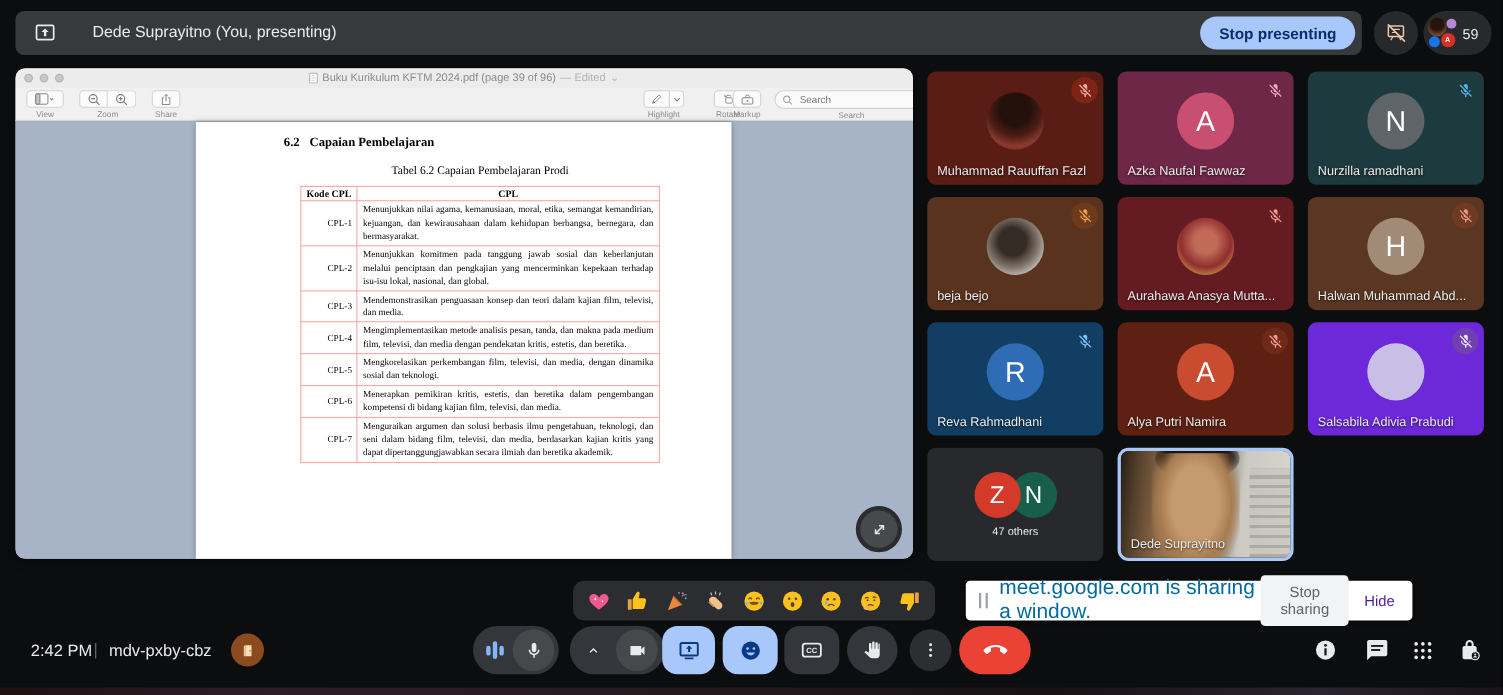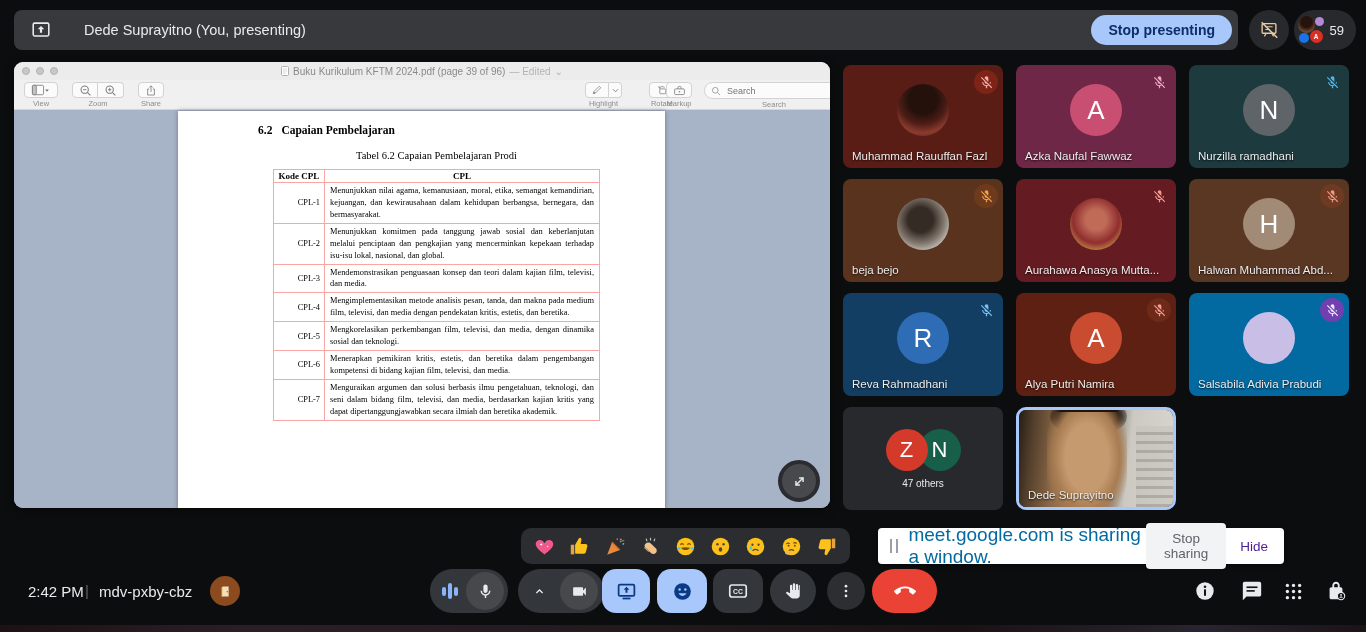--- a/index.html
+++ b/index.html
@@ -418,21 +418,21 @@
       </div>
       <div class="tile" style="background: rgb(94, 32, 18);">
         <div class="avatar" style="background: rgb(201, 75, 48);">A</div>
         <div class="mic-badge" style="color: rgb(244, 154, 142); background: rgb(110, 42, 24);">
           <svg viewBox="0 0 24 24" width="15" height="15" fill="currentColor">
             <path d="M19 11h-1.7c0 .74-.16 1.43-.43 2.05l1.23 1.23c.56-.98.9-2.09.9-3.28zm-4.02.17c0-.06.02-.11.02-.17V5c0-1.66-1.34-3-3-3S9 3.34 9 5v.18l5.98 5.99zM4.27 3 3 4.27l6.01 6.01V11c0 1.66 1.33 3 2.99 3 .22 0 .44-.03.65-.08l1.66 1.66c-.71.33-1.5.52-2.31.52-2.76 0-5.3-2.1-5.3-5.1H5c0 3.41 2.72 6.23 6 6.72V21h2v-3.28c.91-.13 1.77-.45 2.54-.9L19.73 21 21 19.73 4.27 3z"></path>
           </svg>
         </div>
         <div class="tile-name">Alya Putri Namira</div>
       </div>
-      <div class="tile" style="background: #0369a1;">
+      <div class="tile" style="background: #6d28d9;">
         <div class="avatar" style="background: rgb(201, 191, 230);"></div>
         <div class="mic-badge" style="color: rgb(239, 230, 255); background: rgb(112, 64, 176);">
           <svg viewBox="0 0 24 24" width="15" height="15" fill="currentColor">
             <path d="M19 11h-1.7c0 .74-.16 1.43-.43 2.05l1.23 1.23c.56-.98.9-2.09.9-3.28zm-4.02.17c0-.06.02-.11.02-.17V5c0-1.66-1.34-3-3-3S9 3.34 9 5v.18l5.98 5.99zM4.27 3 3 4.27l6.01 6.01V11c0 1.66 1.33 3 2.99 3 .22 0 .44-.03.65-.08l1.66 1.66c-.71.33-1.5.52-2.31.52-2.76 0-5.3-2.1-5.3-5.1H5c0 3.41 2.72 6.23 6 6.72V21h2v-3.28c.91-.13 1.77-.45 2.54-.9L19.73 21 21 19.73 4.27 3z"></path>
           </svg>
         </div>
         <div class="tile-name">Salsabila Adivia Prabudi</div>
       </div>
       <div class="tile" style="background: rgb(40, 41, 44);">
         <div class="overflow-wrap">

